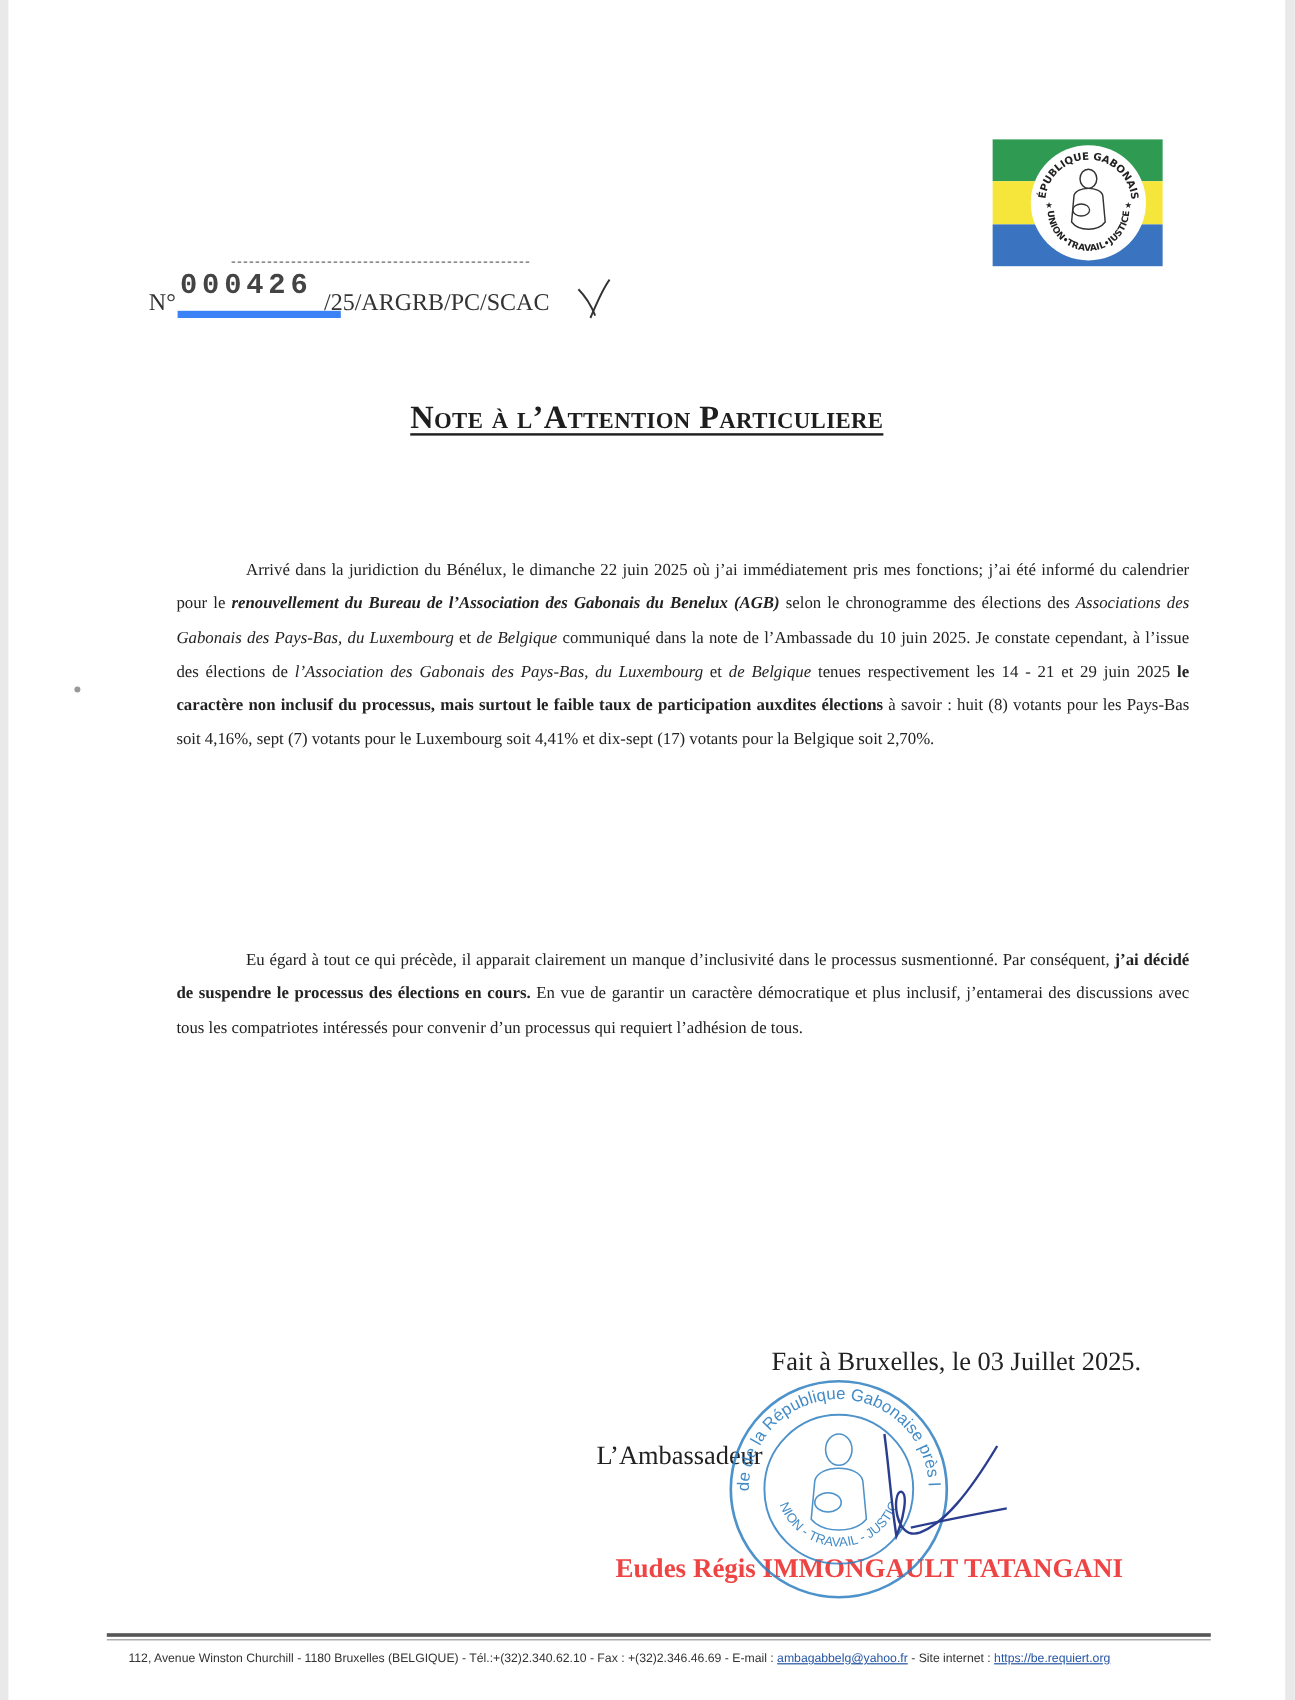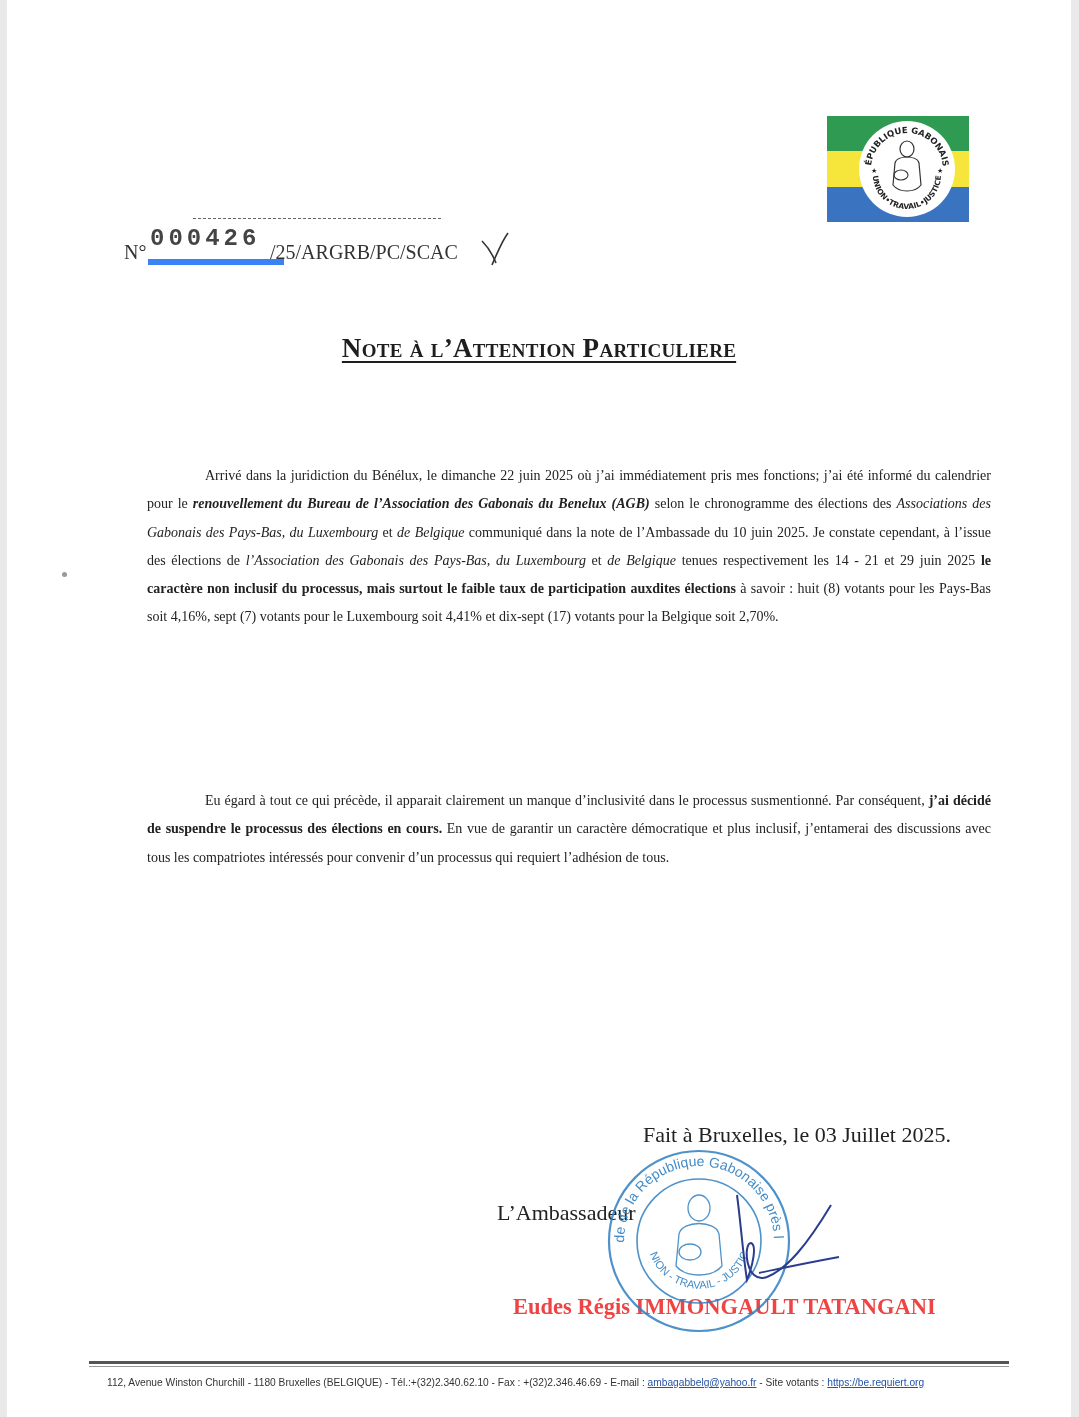--- a/index.html
+++ b/index.html
@@ -153,15 +153,15 @@
   </svg>
 
   <svg class="signature" viewBox="0 0 120 110">
     <path d="M10 10 C14 40 16 70 20 95 C26 80 30 60 24 58 C16 58 18 100 40 92 C60 84 80 60 104 20" stroke="#2a3d8f" stroke-width="2" fill="none"></path>
     <path d="M32 88 C60 82 90 76 112 72" stroke="#2a3d8f" stroke-width="1.8" fill="none"></path>
   </svg>
 
   <div class="footer-rule1"></div>
   <div class="footer-rule2"></div>
   <div class="footer">
-    <span>112, Avenue Winston Churchill - 1180 Bruxelles (BELGIQUE) - Tél.:+(32)2.340.62.10 - Fax : +(32)2.346.46.69 - E-mail : </span><a>ambagabbelg@yahoo.fr</a><span> - Site votants : </span><a>https://be.requiert.org</a>
+    <span>112, Avenue Winston Churchill - 1180 Bruxelles (BELGIQUE) - Tél.:+(32)2.340.62.10 - Fax : +(32)2.346.46.69 - E-mail : </span><a>ambagabbelg@yahoo.fr</a><span> - Site internet : </span><a>https://be.requiert.org</a>
   </div>
 </div>
 
 </body></html>

